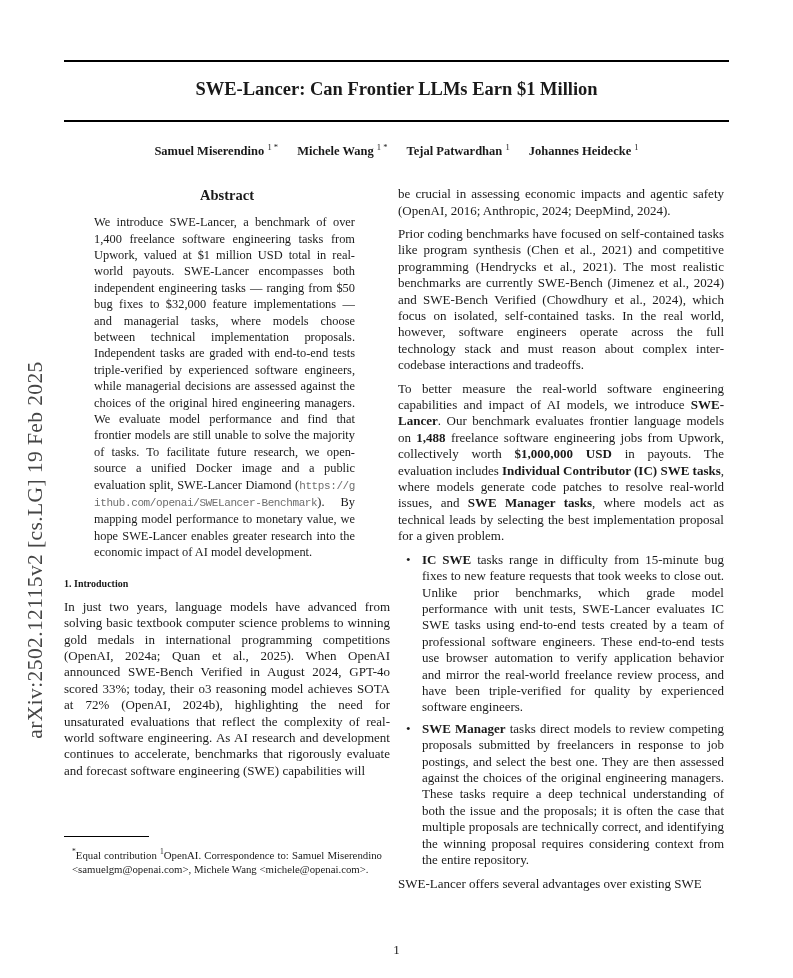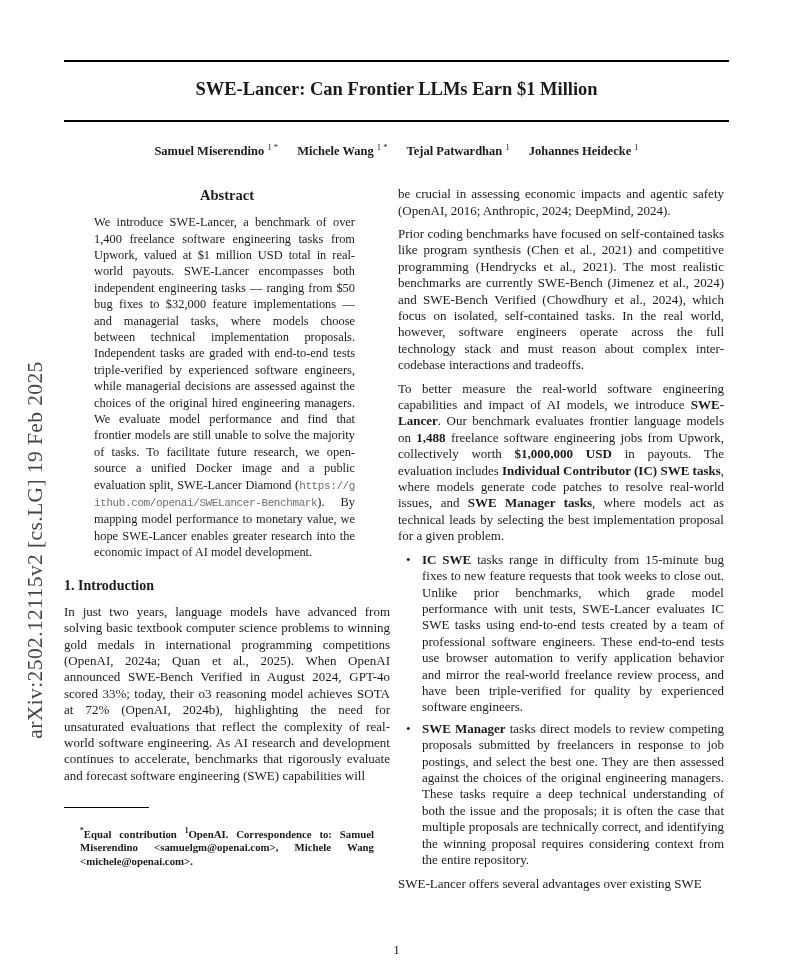--- a/index.html
+++ b/index.html
@@ -63,21 +63,21 @@
     margin: 1px 0 10px 0;
   }
   .abstract-body {
     margin: 0 35px 0 30px;
     font-size: 12.4px;
     line-height: 16.4px;
     text-align: justify;
     hyphens: auto;
   }
   .section-heading {
-    font-size: 14px;
+    font-size: 10px;
     font-weight: bold;
     margin: 17px 0 10px 0;
   }
   .body-text {
     font-size: 13px;
     line-height: 16.4px;
     text-align: justify;
     hyphens: auto;
     margin: 0 0 7px 0;
   }
@@ -85,25 +85,24 @@
     list-style: none;
     margin: 3px 0 8px 0;
     padding: 0 0 0 8px;
   }
   .bullets li { display: flex; margin-bottom: 5px; }
   .bullet-marker { flex: none; width: 16px; font-size: 13px; line-height: 16.4px; }
   .bullet-text { flex: 1; margin: 0; }
   .footnote { position: absolute; left: 0; bottom: 4px; width: 100%; }
   .footnote-rule { width: 85px; height: 1px; background: #000; margin-bottom: 4px; }
   .footnote-text {
-    margin: 16px;
+    margin: 8px;
     font-size: 10.8px;
     line-height: 13.6px;
     text-align: justify;
-    font-weight: bold;
   }
   .page-number {
     position: absolute;
     bottom: 20px;
     left: 0; right: 0;
     text-align: center;
     font-size: 13px;
   }
   .bold { font-weight: bold; }
   .mono {

